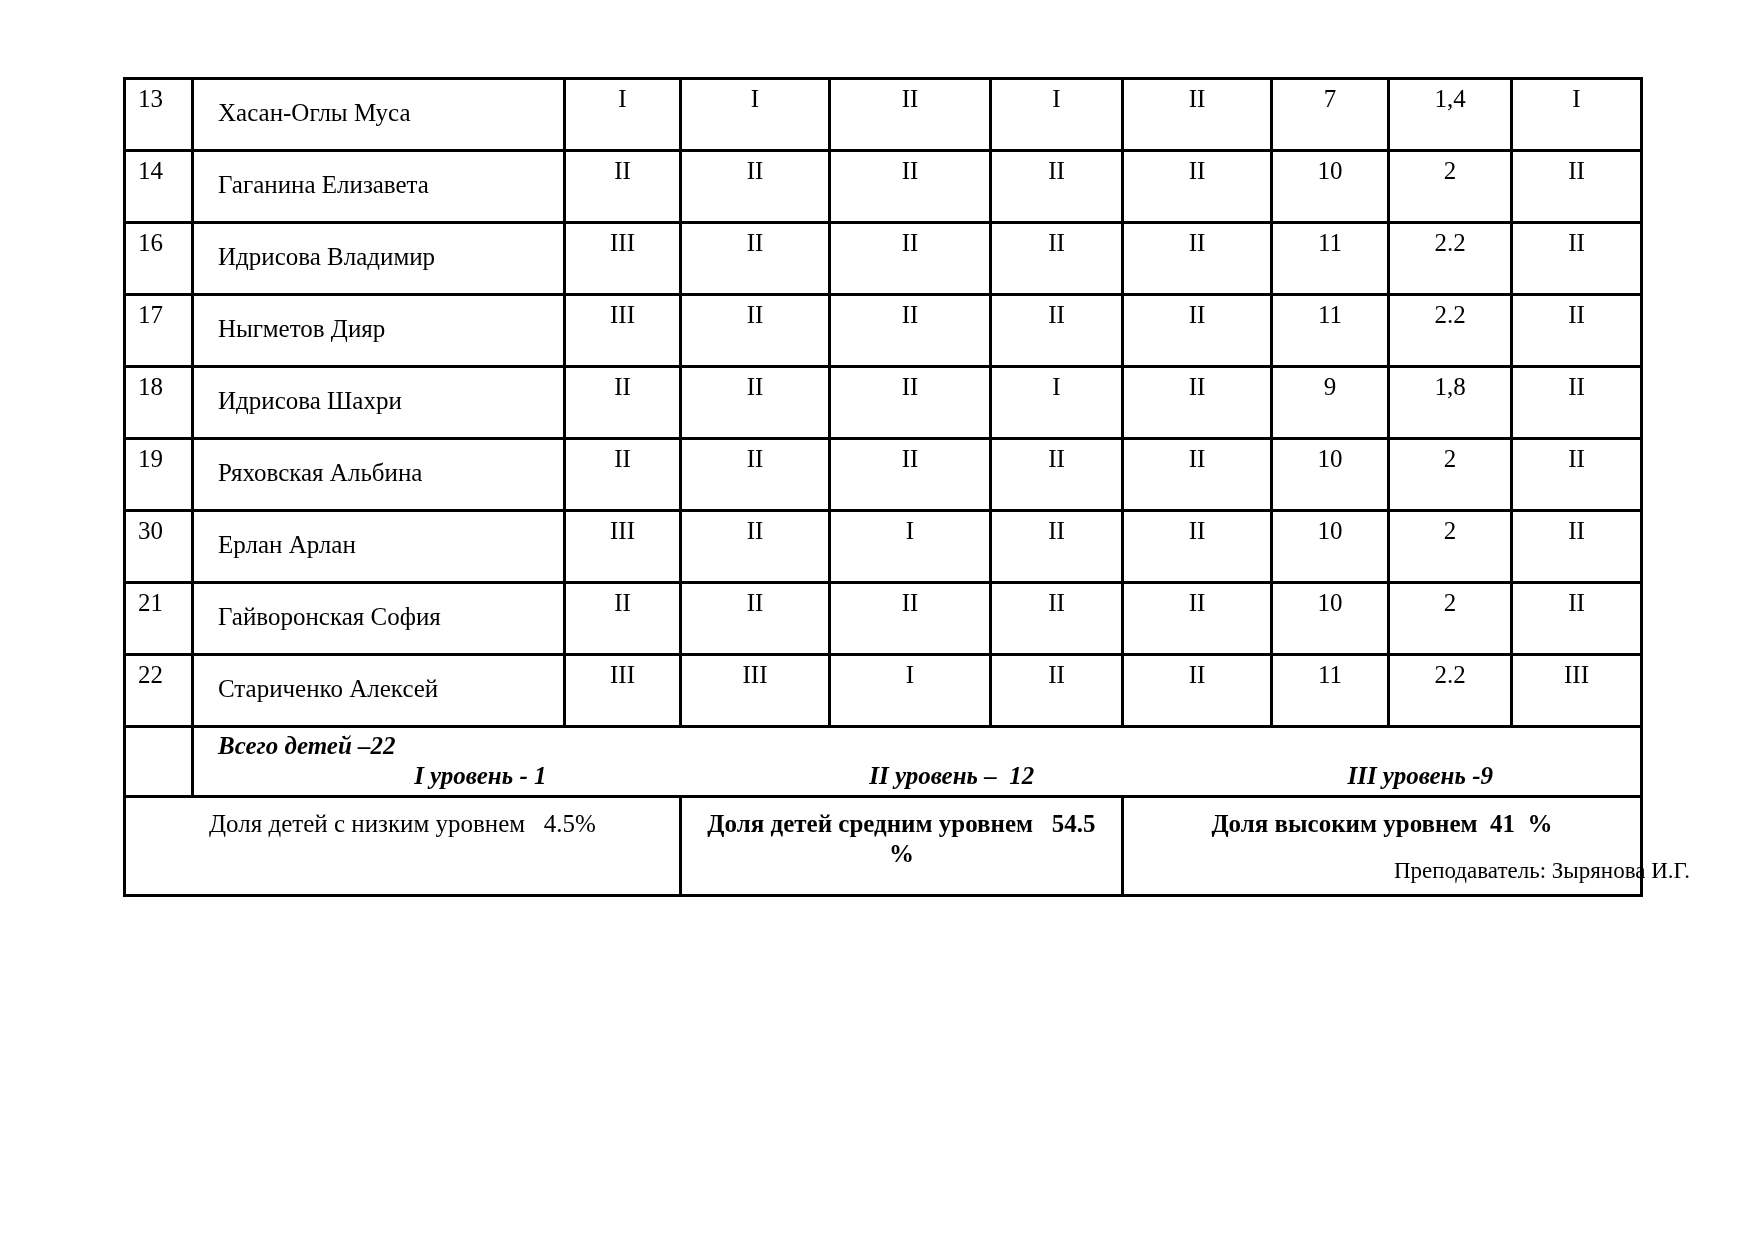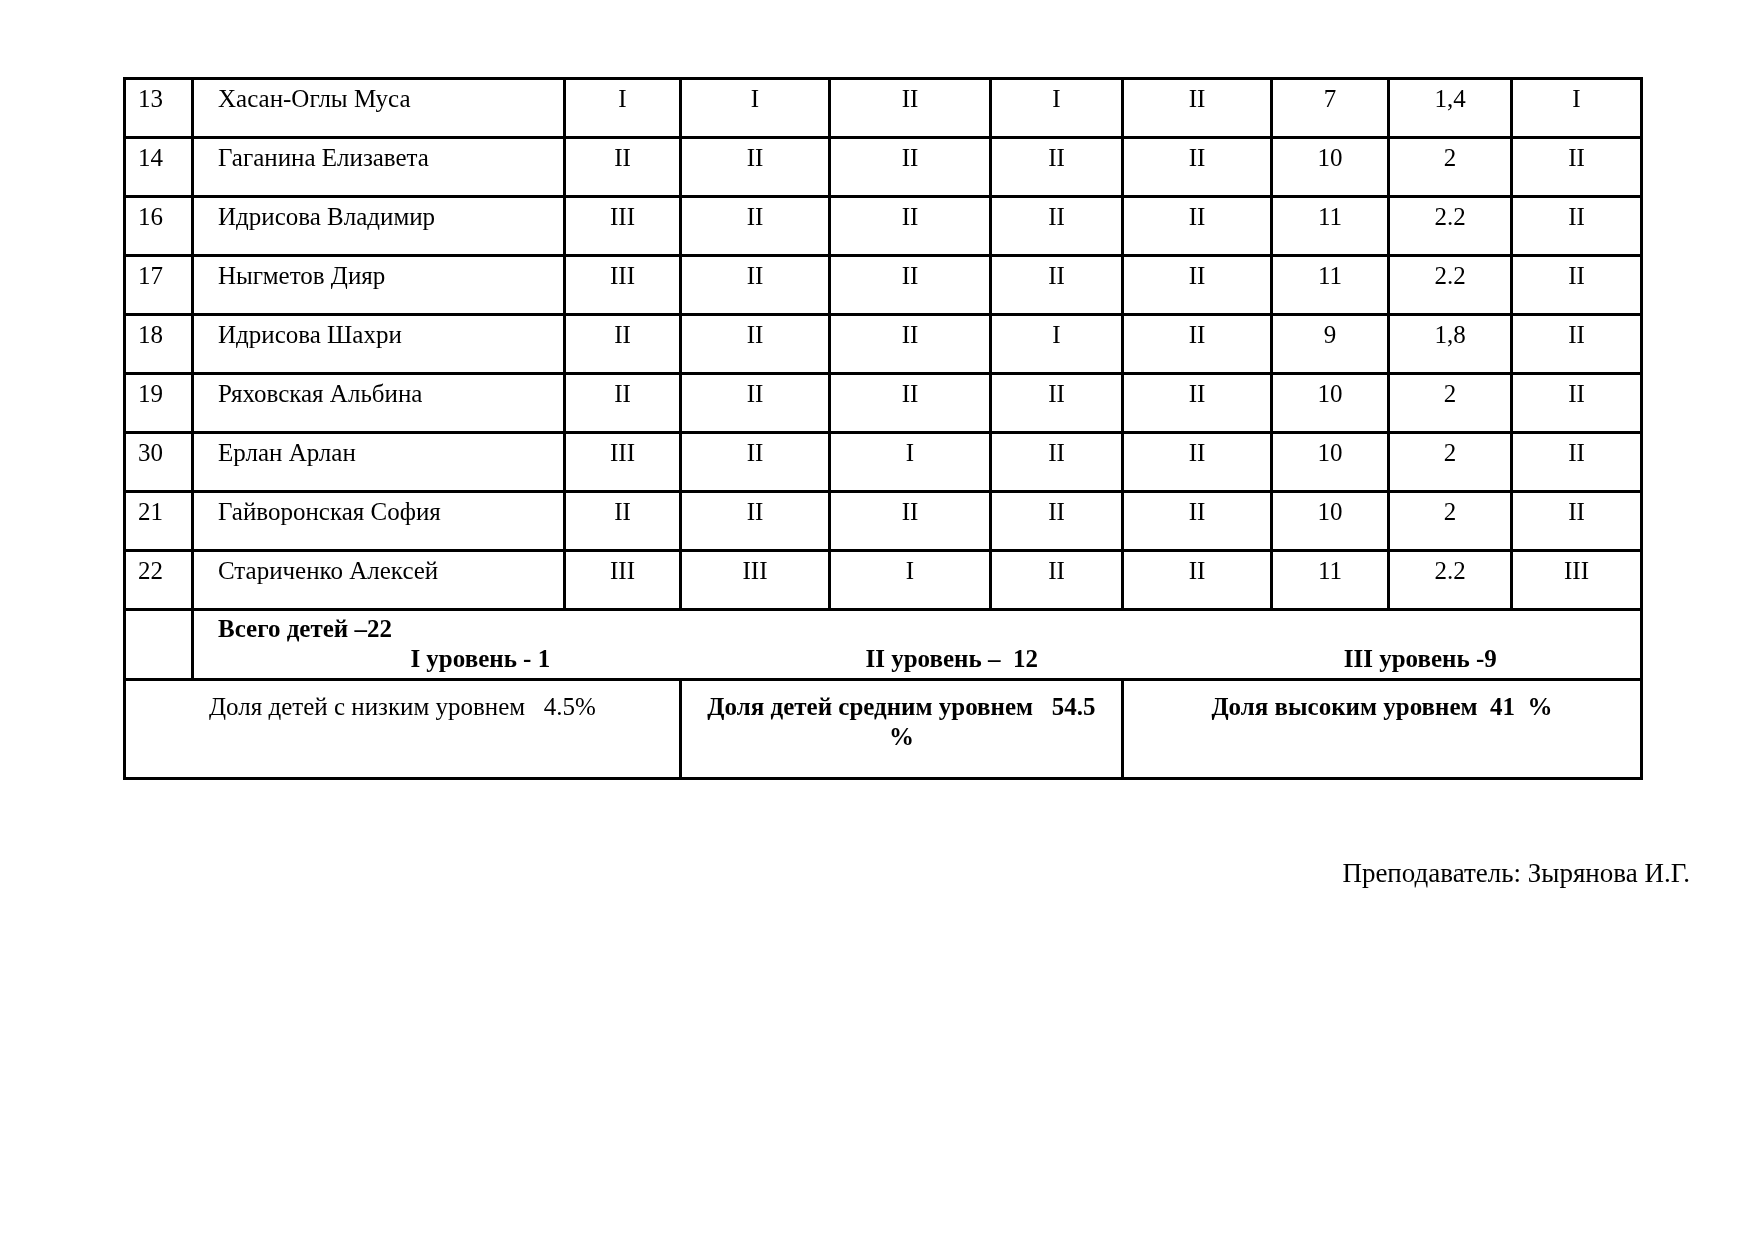--- a/index.html
+++ b/index.html
@@ -26,24 +26,24 @@
   }
   table.assessment td {
     border: 3px solid #000;
     vertical-align: top;
     font-size: 25px;
     line-height: 1.2;
     overflow: hidden;
   }
   tr.data-row td { height: 51px; }
   td.num-cell  { text-align: left; padding: 4px 0 0 12px; margin-top: 11px; }
-  td.name-cell { text-align: left; padding: 4px 0 0 24px; font-size: 26px; }
+  td.name-cell { text-align: left; padding: 18px 0 0 24px; font-size: 26px; }
   td.val-cell  { text-align: center; padding-top: 4px; }
 
-  tr.summary-row td { height: 62px; }
+  tr.summary-row td { height: 62px; font-style: italic; }
   td.summary-main { position: relative; padding: 0; }
   .total-line {
     font-weight: bold;
     padding: 3px 0 0 24px;
     font-size: 25px;
     white-space: pre;
   }
   .level-line {
     position: relative;
     height: 34px;
@@ -65,21 +65,21 @@
     text-align: center;
     padding-top: 11px;
     white-space: pre-wrap;
   }
   td.share-cell.bold { font-weight: bold; }
 
   .teacher-line {
     position: absolute;
     top: 858px;
     right: 64px;
-    font-size: 27px;
+    font-size: 23px;
     white-space: pre;
   }
 </style>
 </head>
 <body>
 
 <div class="page">
 
   <table class="assessment">
     <colgroup>

